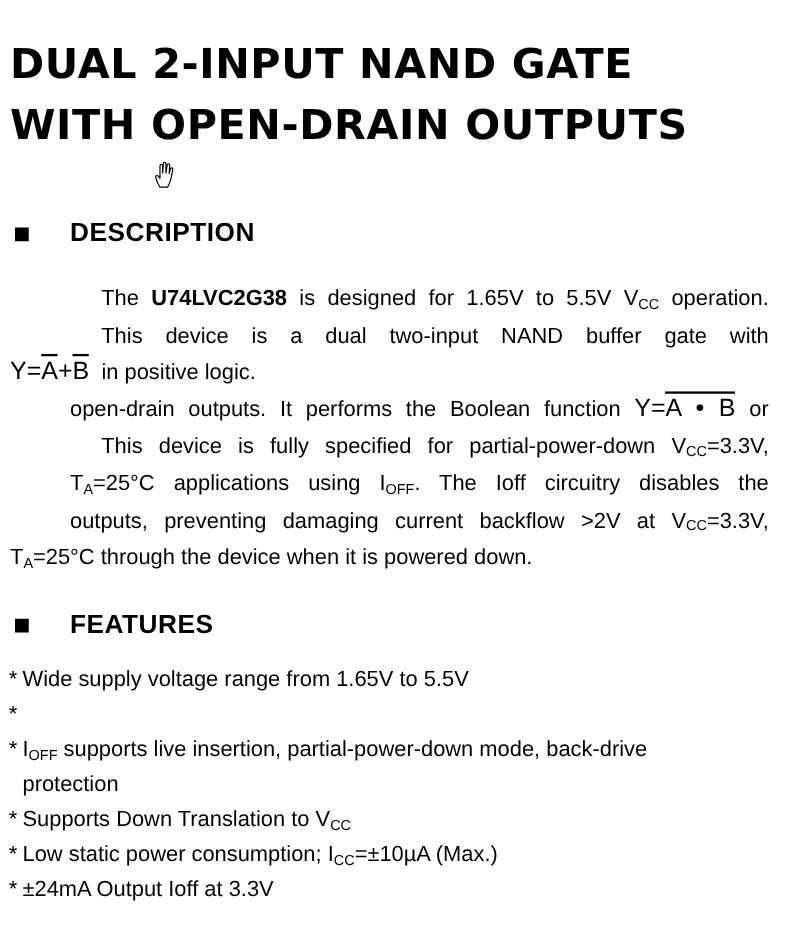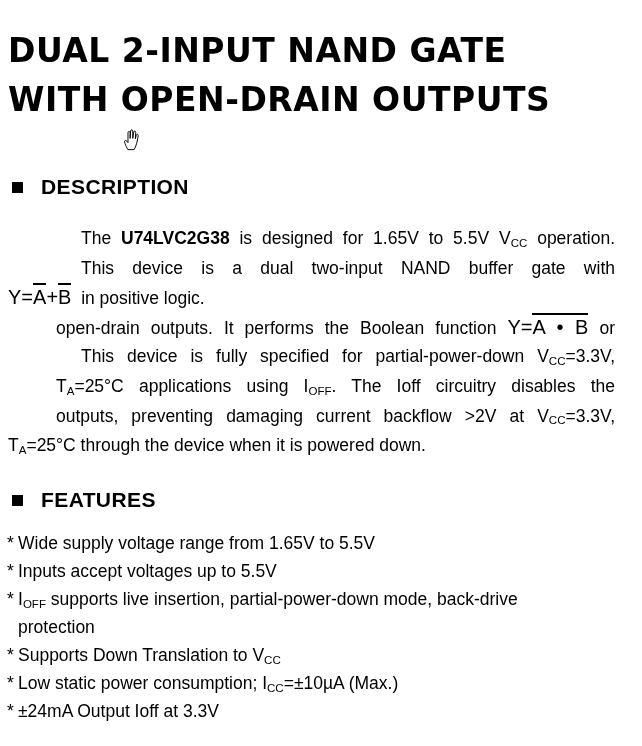--- a/index.html
+++ b/index.html
@@ -16,21 +16,21 @@
     font-family:"DejaVu Sans","Liberation Sans",sans-serif;
     font-weight:800;font-size:33px;line-height:49px;letter-spacing:.5px;
     color:#000;white-space:nowrap;
   }
 
   
   .cursor{position:absolute;left:123px;top:127px;width:17px;height:24px;}
 
   
   .section-heading{
-    position:absolute;left:12px;display:flex;align-items:center;gap:18px;
+    position:absolute;left:12px;display:flex;align-items:center;gap:33px;
     font-size:21px;font-weight:bold;letter-spacing:.4px;
   }
   .heading-description{top:175px;}
   .heading-features{top:488px;}
   .sq{width:11px;height:11px;background:#000;flex:0 0 auto;}
 
   
   .desc-body{
     position:absolute;left:8px;top:224px;width:607px;
     font-size:17.5px;color:#000;
@@ -82,21 +82,21 @@
       <div class="tline"><span class="">T</span><span class="sub">A</span><span class="">=25°C through the device when it is powered down.</span></div>
     </div>
 
   <div class="section-heading heading-features">
     <span class="sq"></span>
     <span>FEATURES</span>
   </div>
 
   <div class="features">
       <div class="fitem"><span class="bullet">*</span><span class=""> Wide supply voltage range from 1.65V to 5.5V</span></div>
-      <div class="fitem"><span class="bullet">*</span><span class=""> Inputs accept voltages up to 5.5V</span></div>
+      <div class="fitem"><span class="bullet">*</span></div>
       <div class="fitem"><span class="bullet">*</span><span class=""> I</span><span class="sub">OFF</span><span class=""> supports live insertion, partial-power-down mode, back-drive</span></div>
       <div class="fitem"><span class="bullet"></span><span class=""> protection</span></div>
       <div class="fitem"><span class="bullet">*</span><span class=""> Supports Down Translation to V</span><span class="sub">CC</span></div>
       <div class="fitem"><span class="bullet">*</span><span class=""> Low static power consumption; I</span><span class="sub">CC</span><span class="">=±10µA (Max.)</span></div>
       <div class="fitem"><span class="bullet">*</span><span class=""> ±24mA Output Ioff at 3.3V</span></div>
     </div>
 
 </div>
 
 </body></html>

